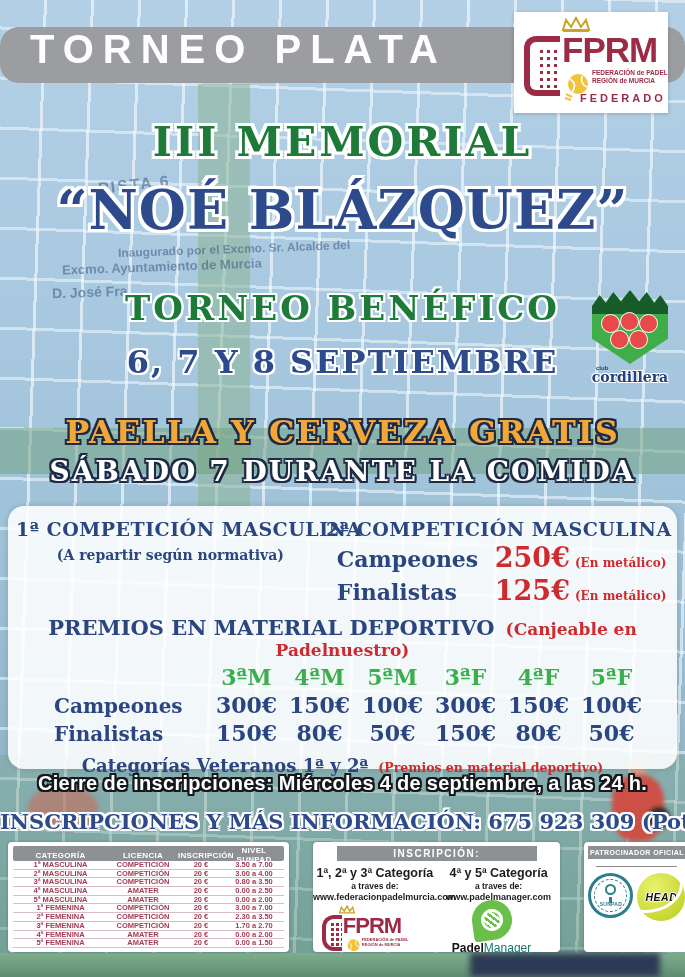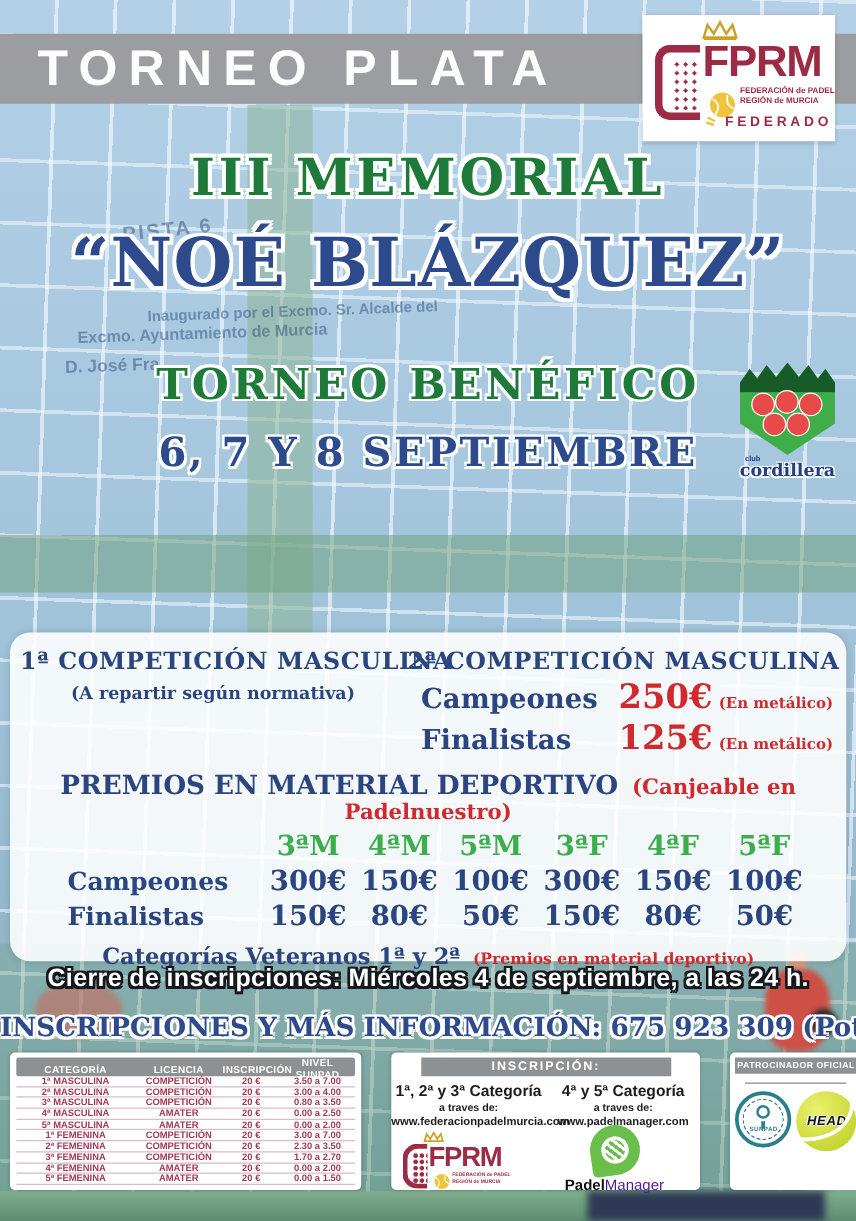--- a/index.html
+++ b/index.html
@@ -25,21 +25,21 @@
   .blob { position:absolute; filter:blur(2px); border-radius:50%; }
   .photo-bottom { left:0; top:953px; width:685px; height:24px;
     background:linear-gradient(180deg,#7fae8e,#5d8c70); }
   .pb-fig { left:470px; top:953px; width:190px; height:24px; background:#2e3a55; filter:blur(3px); position:absolute; }
   
   .ol-w { text-shadow:-2px -2px 0 #fff,0 -2px 0 #fff,2px -2px 0 #fff,-2px 0 0 #fff,2px 0 0 #fff,-2px 2px 0 #fff,0 2px 0 #fff,2px 2px 0 #fff; }
   .ol-w3 { text-shadow:-3px -3px 0 #fff,0 -3px 0 #fff,3px -3px 0 #fff,-3px 0 0 #fff,3px 0 0 #fff,-3px 3px 0 #fff,0 3px 0 #fff,3px 3px 0 #fff,-2px -2px 0 #fff,2px 2px 0 #fff,2px -2px 0 #fff,-2px 2px 0 #fff; }
   .ol-n { text-shadow:-2px -2px 0 #1f2a45,0 -2px 0 #1f2a45,2px -2px 0 #1f2a45,-2px 0 0 #1f2a45,2px 0 0 #1f2a45,-2px 2px 0 #1f2a45,0 2px 0 #1f2a45,2px 2px 0 #1f2a45; }
   .ol-k { text-shadow:-2px -2px 0 #15181c,0 -2px 0 #15181c,2px -2px 0 #15181c,-2px 0 0 #15181c,2px 0 0 #15181c,-2px 2px 0 #15181c,0 2px 0 #15181c,2px 2px 0 #15181c; }
   
-  .banner { left:0; top:27px; width:685px; height:56px; background:#9b9da0; display:flex; align-items:center; padding-left:30px; }
+  .banner { left:0; top:27px; width:685px; height:56px; background:#9b9da0; display:flex; padding-left:30px;border-radius:19px; }
   .banner span { font-weight:bold; font-size:40px; color:#fdfdfd; letter-spacing:9px; }
   .fprm-box { left:514px; top:12px; width:154px; height:101px; background:#fff; box-shadow:0 1px 4px rgba(0,0,0,.2); z-index:6; }
   .crown { position:absolute; }
   .fprm-bracket { position:absolute; border:6px solid #9c2b45; border-right:none; border-radius:12px 0 0 12px; }
   .fprm-dots { position:absolute; background-image:radial-gradient(#9c2b45 1.6px, transparent 1.7px); background-size:7px 7px; }
   .fprm-name { position:absolute; font-weight:bold; color:#9c2b45; letter-spacing:-1px; font-family:"Liberation Sans",sans-serif; }
   .fprm-fed { position:absolute; font-weight:bold; color:#9c2b45; }
   .fprm-federado { position:absolute; font-weight:bold; color:#9c2b45; letter-spacing:3px; }
   
   .ttl { left:0; width:685px; text-align:center; font-family:"DejaVu Serif",serif; font-weight:bold; white-space:nowrap; }
@@ -102,21 +102,21 @@
   .insc-t { font-size:12.5px; font-weight:bold; color:#1c1c1c; }
   .insc-v { font-size:8.5px; font-weight:bold; color:#1c1c1c; margin-top:1px; }
   .insc-u { font-size:9px; font-weight:bold; color:#1c1c1c; margin-top:1px; }
   .insc-logos { display:flex; justify-content:space-around; align-items:flex-end; margin-top:1px; height:52px; }
   .fprm-mini { position:relative; width:92px; height:50px; }
   .pm-wrap { text-align:center; width:120px; }
   .pm-pin { width:40px; height:40px; background:#6abf4b; border-radius:50% 50% 50% 4px; margin:0 auto; display:flex; align-items:center; justify-content:center; transform:rotate(-8deg); }
   .pm-inner { width:22px; height:22px; border-radius:50%; background:repeating-linear-gradient(45deg,#fff 0 2.5px,#6abf4b 2.5px 5px); border:3px solid #fff; }
   .pm-text { font-size:12px; margin-top:1px; }
   .pm-text .b { font-weight:bold; color:#111; }
-  .pm-text .r { color:#4c1d95; }
+  .pm-text .r { color:#0f766e; }
   .p-sp { width:107px; padding:4px 4px; text-align:center; }
   .sp-head { background:#8e9194; height:13px; display:flex; align-items:center; justify-content:center; }
   .sp-head span { font-size:7px; font-weight:bold; color:#fff; letter-spacing:.4px; }
   .joma { margin-top:7px; font-family:"DejaVu Serif",serif; font-weight:bold; font-size:24px; color:#0d0d0d; letter-spacing:1px; }
   .sp-div { margin:7px 8px 0; border-top:1px solid #8a8a8a; }
   .sp-logos { display:flex; justify-content:center; gap:4px; margin-top:6px; }
   .sunpad { width:45px; height:45px; border-radius:50%; border:3px solid #2a7f8a; background:#fff; position:relative; display:flex; flex-direction:column; align-items:center; justify-content:center; }
   .sunpad::before { content:""; position:absolute; inset:3px; border:1px dashed #2a7f8a; border-radius:50%; }
   .sp-racket { width:11px; height:11px; border:2.5px solid #2a7f8a; border-radius:50%; }
   .sp-racket::after { content:""; display:block; width:3px; height:6px; background:#2a7f8a; margin:11px auto 0; }
@@ -167,20 +167,22 @@
       <path d="M8 7 Q16 12 10 20 M20 4 Q18 12 25 15" fill="none" stroke="#fff" stroke-width="1.5"></path>
       <path d="M4 22 L10 25 M3 26 L9 28" stroke="#f0c33c" stroke-width="2"></path>
     </svg>
     <span class="fprm-federado" style="left:66px;top:80px;font-size:11px;">FEDERADO</span>
   </div>
 
   <div class="abs ttl t-memorial ol-w3">III MEMORIAL</div>
   <div class="abs ttl t-name ol-w3">“NOÉ BLÁZQUEZ”</div>
   <div class="abs ttl t-benefico ol-w">TORNEO BENÉFICO</div>
   <div class="abs ttl t-dates ol-w">6, 7 Y 8 SEPTIEMBRE</div>
+  <div class="abs ttl t-paella ol-n">PAELLA Y CERVEZA GRATIS</div>
+  <div class="abs ttl t-sabado ol-n">SÁBADO 7 DURANTE LA COMIDA</div>
 
   <div class="abs cord">
     <div class="cord-shield">
       <span class="cord-dot" style="left:9px;top:24px;"></span>
       <span class="cord-dot" style="left:28px;top:22px;"></span>
       <span class="cord-dot" style="left:47px;top:24px;"></span>
       <span class="cord-dot" style="left:18px;top:40px;"></span>
       <span class="cord-dot" style="left:37px;top:40px;"></span>
     </div>
     <span class="cord-club">club</span>

